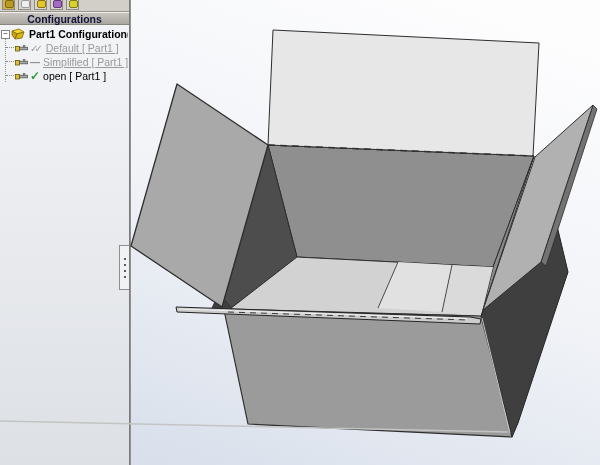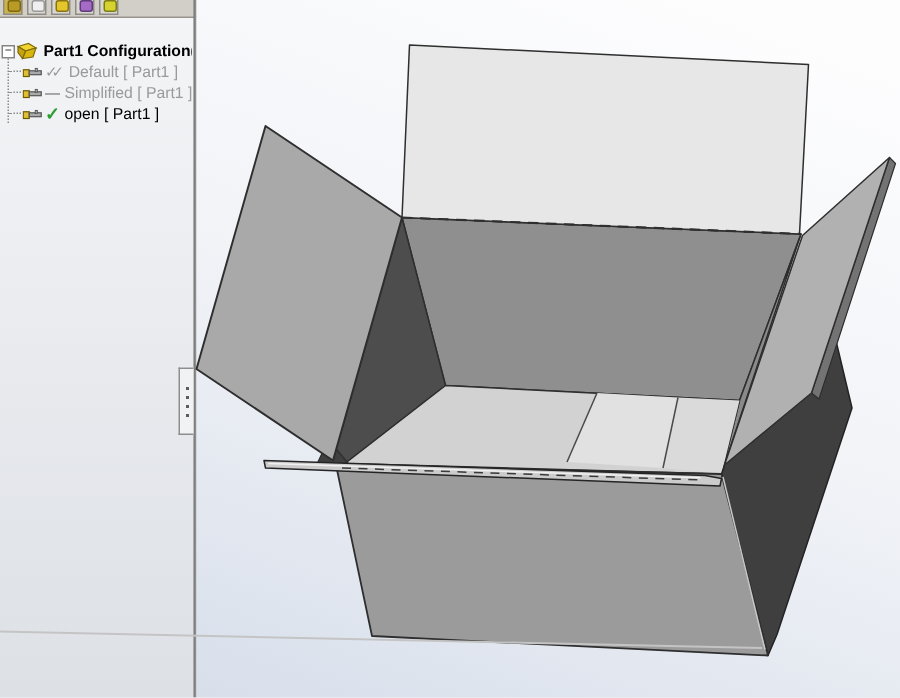--- a/index.html
+++ b/index.html
@@ -25,21 +25,21 @@
     background:linear-gradient(180deg,#c9c6c0,#aaa7a1);
     border-top:1px solid #efeeea;border-bottom:1px solid #88857f;
     font-size:10.5px;font-weight:bold;color:#12123a;text-align:center;line-height:13px;
     box-sizing:border-box;}
 
   
   #tree{position:absolute;left:0;top:27px;width:128px;overflow:hidden;}
   .trow{height:14px;display:flex;align-items:center;white-space:nowrap;overflow:hidden;}
   .trow .lbl{font-size:10.5px;margin-left:3px;}
   .root .lbl{font-weight:bold;color:#000;}
-  .grayed .lbl{color:#9a9a9a;}
+  .grayed .lbl{color:#9a9a9a;text-decoration:underline;}
   .active .lbl{font-weight:normal;color:#000;}
   #expander{width:9px;height:9px;border:1px solid #848484;background:#fff;
     box-sizing:border-box;font-size:8px;line-height:6px;text-align:center;color:#222;
     margin-left:1px;flex:0 0 auto;}
   .trunkwrap{position:absolute;left:5px;top:12px;width:1px;height:43px;
     border-left:1px dotted #8c8c8c;}
   .hstub{width:8px;height:1px;border-top:1px dotted #8c8c8c;margin-left:6px;flex:0 0 auto;}
   .cicon{flex:0 0 auto;margin-left:1px;}
   .mark{flex:0 0 auto;font-size:10px;margin-left:2px;}
   .mark-gray{color:#9b9b9b;letter-spacing:-4px;padding-right:4px;}
@@ -74,20 +74,21 @@
         <span class="blob" style="background:#e5c52c;border:1px solid #8a7410;"></span>
       </div>
       <div class="tabstub">
         <span class="blob" style="background:#a66bc7;border:1px solid #5e3a78;"></span>
       </div>
       <div class="tabstub">
         <span class="blob" style="background:#d6d22f;border:1px solid #7f7c15;"></span>
       </div>
     </div>
 
+    <div id="cfg-header">Configurations</div>
 
     <div id="tree">
       <div class="trunkwrap"></div>
 
       <div class="trow root">
         <div id="expander">−</div>
         <svg class="cicon" width="15" height="12" viewBox="0 0 15 12">
           <path d="M1,3 L8,1 L13,4 L6,6 Z" fill="#f2d42c" stroke="#7d6a10" stroke-width="0.8"></path>
           <path d="M6,6 L13,4 L11,10 L4,11 Z" fill="#d9b50e" stroke="#7d6a10" stroke-width="0.8"></path>
           <path d="M1,3 L6,6 L4,11 L1,7 Z" fill="#c7a40a" stroke="#7d6a10" stroke-width="0.8"></path>

